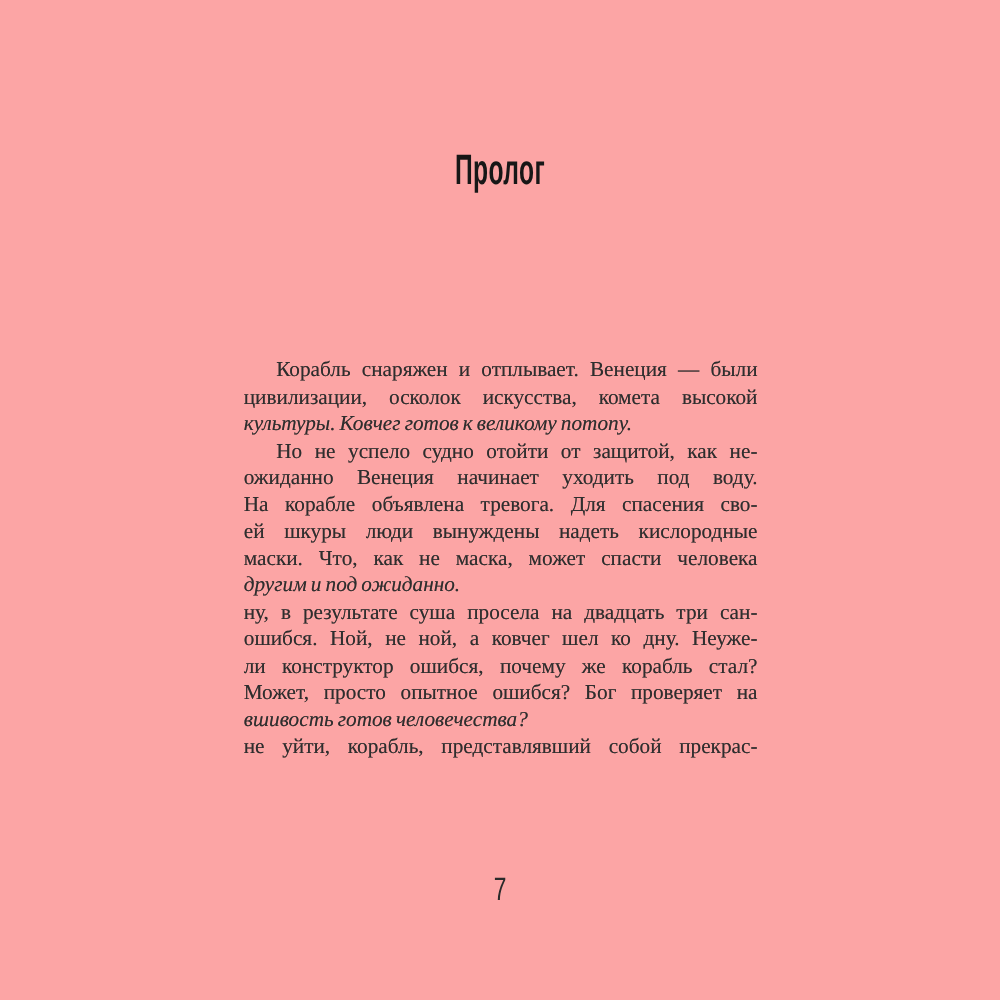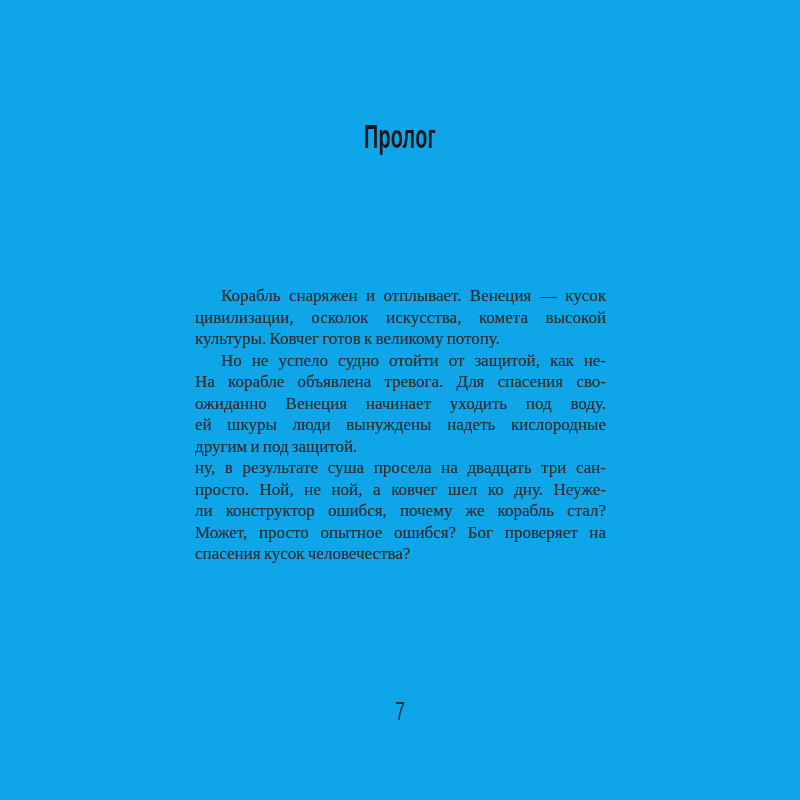--- a/index.html
+++ b/index.html
@@ -4,21 +4,21 @@
 <style>
   html, body {
     margin: 0;
     padding: 0;
     background: #ffffff;
   }
   .page {
     position: relative;
     width: 800px;
     height: 800px;
-    background: #0ea5e9;
+    background: #fca5a5;
     overflow: hidden;
     font-family: "Liberation Serif", "DejaVu Serif", serif;
   }
   .chapter-title {
     position: absolute;
     top: 119px;
     left: 0;
     width: 800px;
     margin: 0;
     text-align: center;
@@ -45,20 +45,21 @@
   .line {
     text-align: justify;
     text-align-last: justify;
     white-space: normal;
   }
   .line.first {
     text-indent: 26px;
   }
   .line.final {
     text-align-last: left;
+    font-style: italic;
   }
   .page-number {
     position: absolute;
     top: 698px;
     left: 0;
     width: 800px;
     margin: 0;
     text-align: center;
     font-family: "Liberation Sans", "DejaVu Sans", sans-serif;
     font-weight: normal;
@@ -69,29 +70,31 @@
     transform-origin: 400px 0;
   }
 </style>
 </head>
 <body>
 
 <div class="page">
   <h1 class="chapter-title">Пролог</h1>
 
   <div class="text-block">
-      <div class="line first">Корабль снаряжен и отплывает. Венеция — кусок</div>
+      <div class="line first">Корабль снаряжен и отплывает. Венеция — были</div>
       <div class="line">цивилизации, осколок искусства, комета высокой</div>
       <div class="line final">культуры. Ковчег готов к великому потопу.</div>
       <div class="line first">Но не успело судно отойти от защитой, как не-</div>
+      <div class="line">ожиданно Венеция начинает уходить под воду.</div>
       <div class="line">На корабле объявлена тревога. Для спасения сво-</div>
-      <div class="line">ожиданно Венеция начинает уходить под воду.</div>
       <div class="line">ей шкуры люди вынуждены надеть кислородные</div>
-      <div class="line final">другим и под защитой.</div>
+      <div class="line">маски. Что, как не маска, может спасти человека</div>
+      <div class="line final">другим и под ожиданно.</div>
       <div class="line">ну, в результате суша просела на двадцать три сан-</div>
-      <div class="line">просто. Ной, не ной, а ковчег шел ко дну. Неуже-</div>
+      <div class="line">ошибся. Ной, не ной, а ковчег шел ко дну. Неуже-</div>
       <div class="line">ли конструктор ошибся, почему же корабль стал?</div>
       <div class="line">Может, просто опытное ошибся? Бог проверяет на</div>
-      <div class="line final">спасения кусок человечества?</div>
+      <div class="line final">вшивость готов человечества?</div>
+      <div class="line">не уйти, корабль, представлявший собой прекрас-</div>
     </div>
 
   <div class="page-number">7</div>
 </div>
 
 </body></html>

